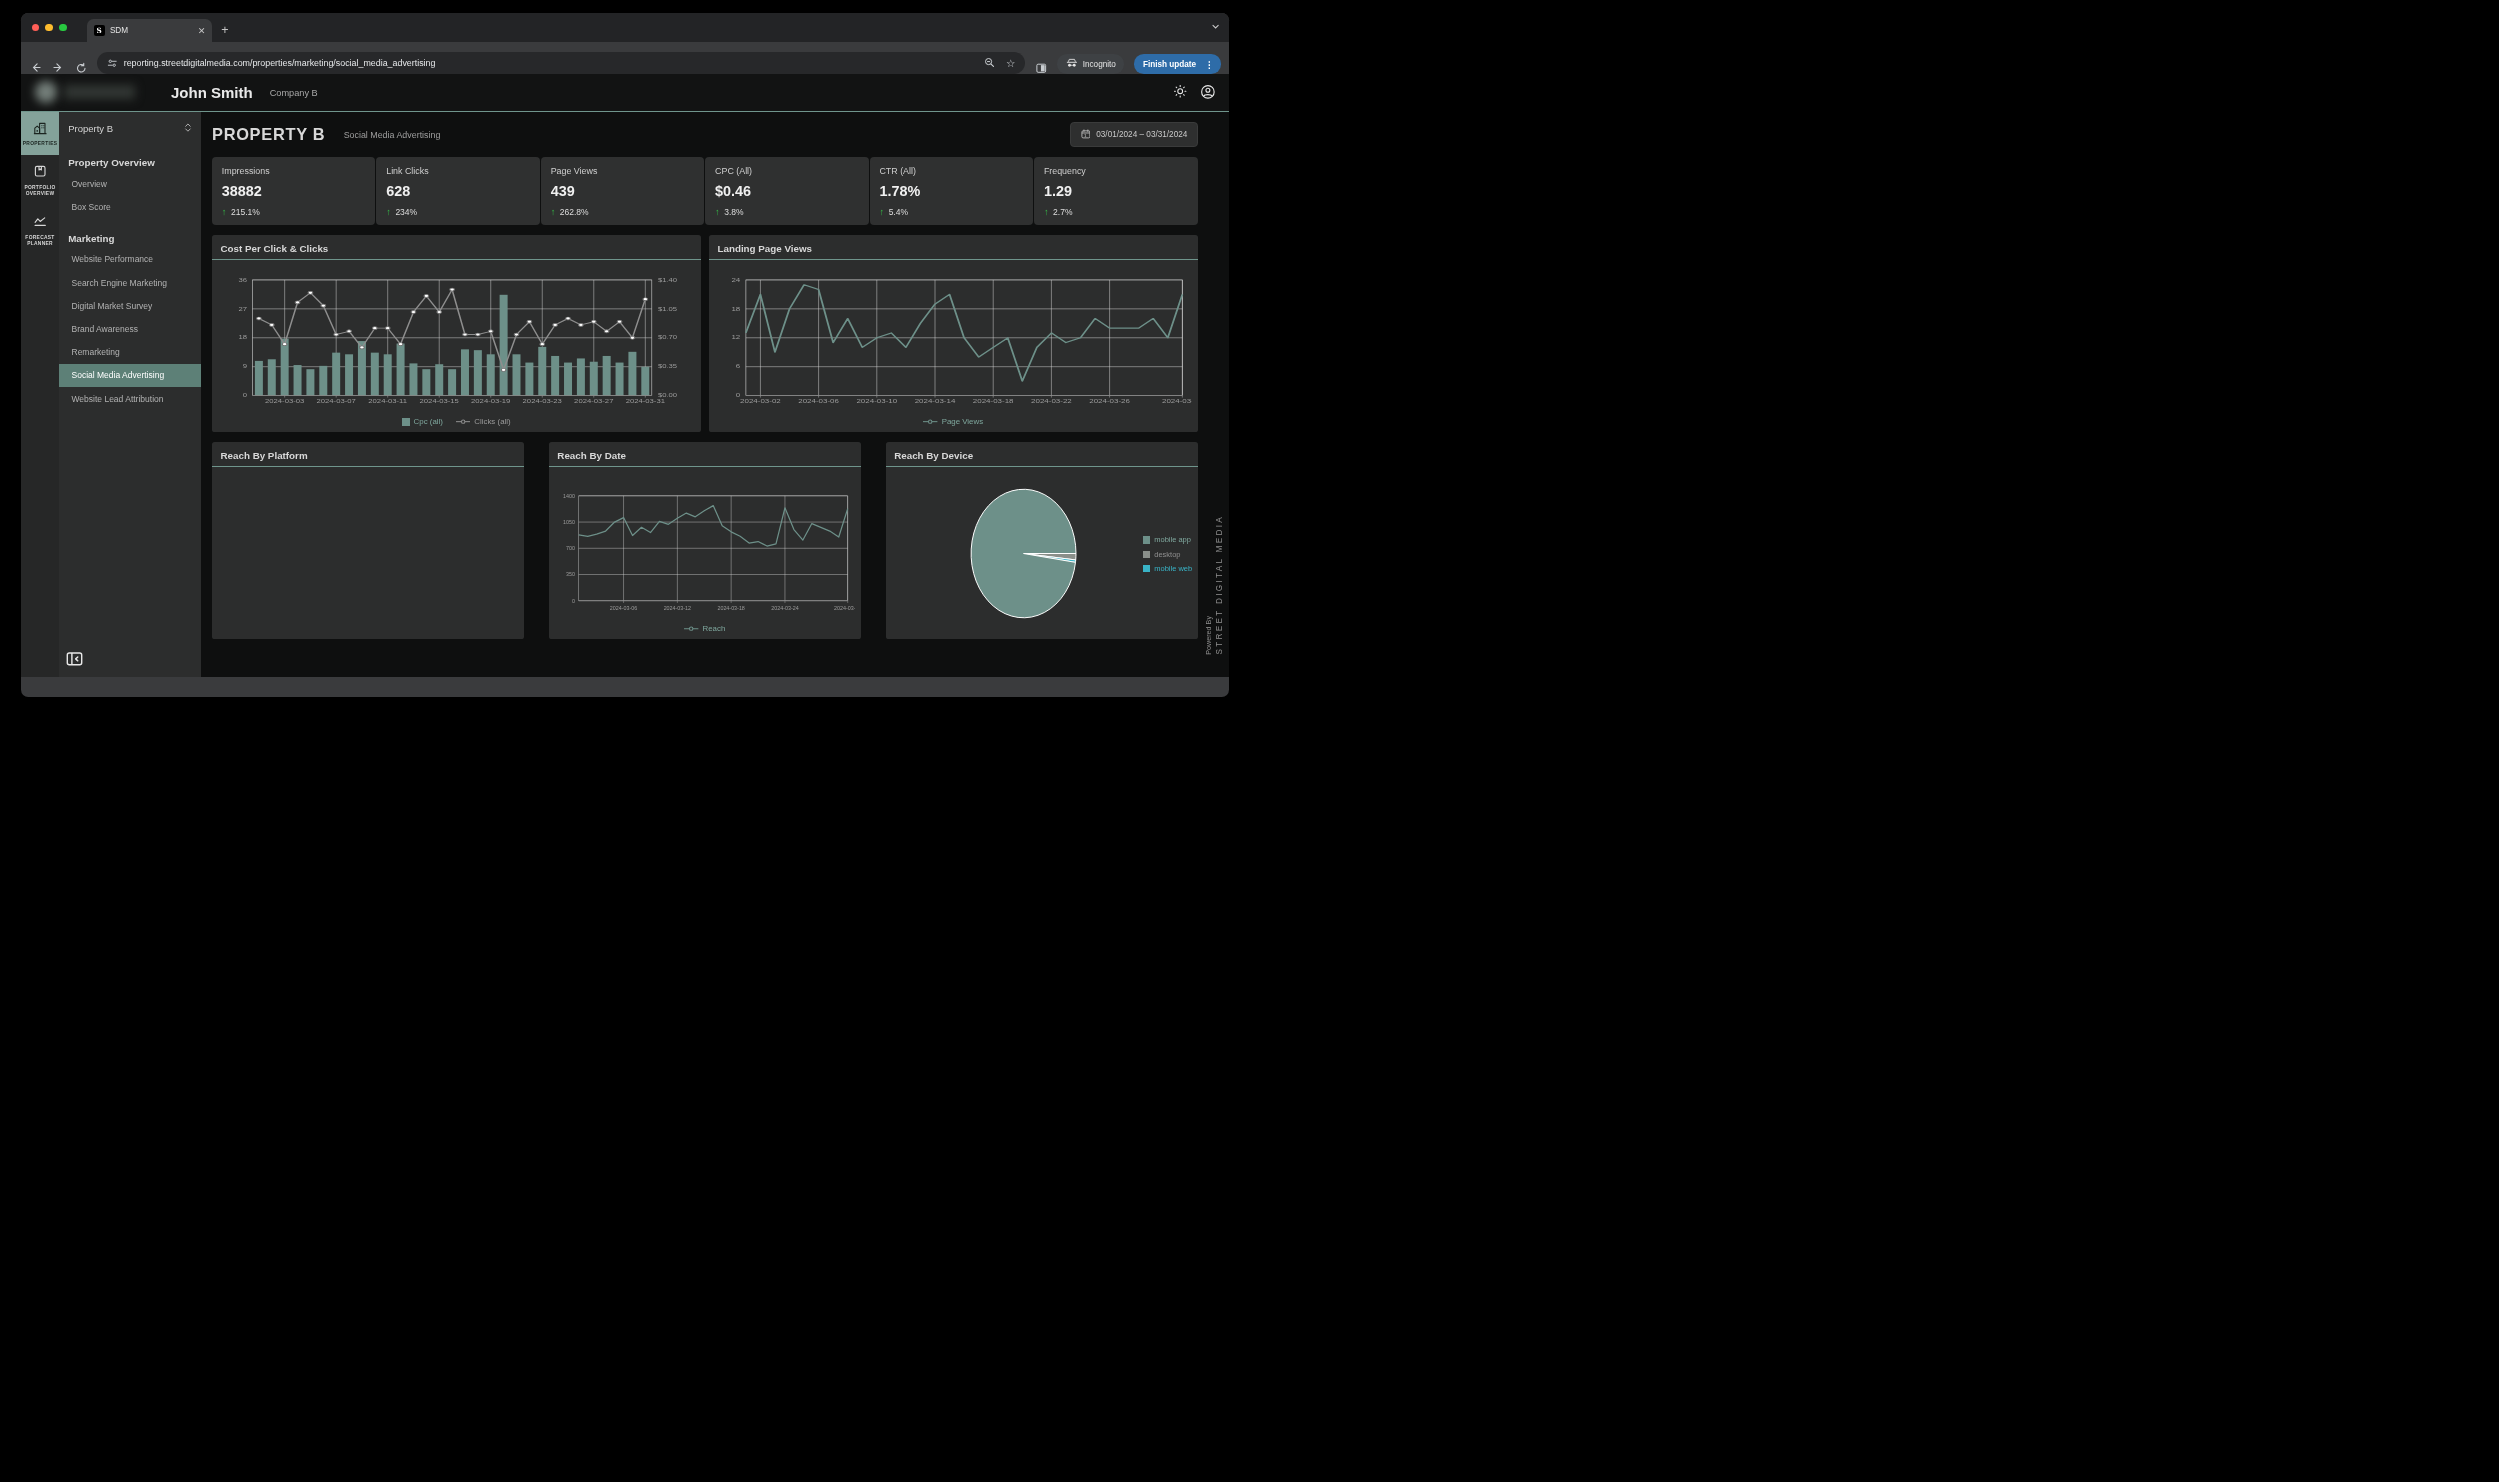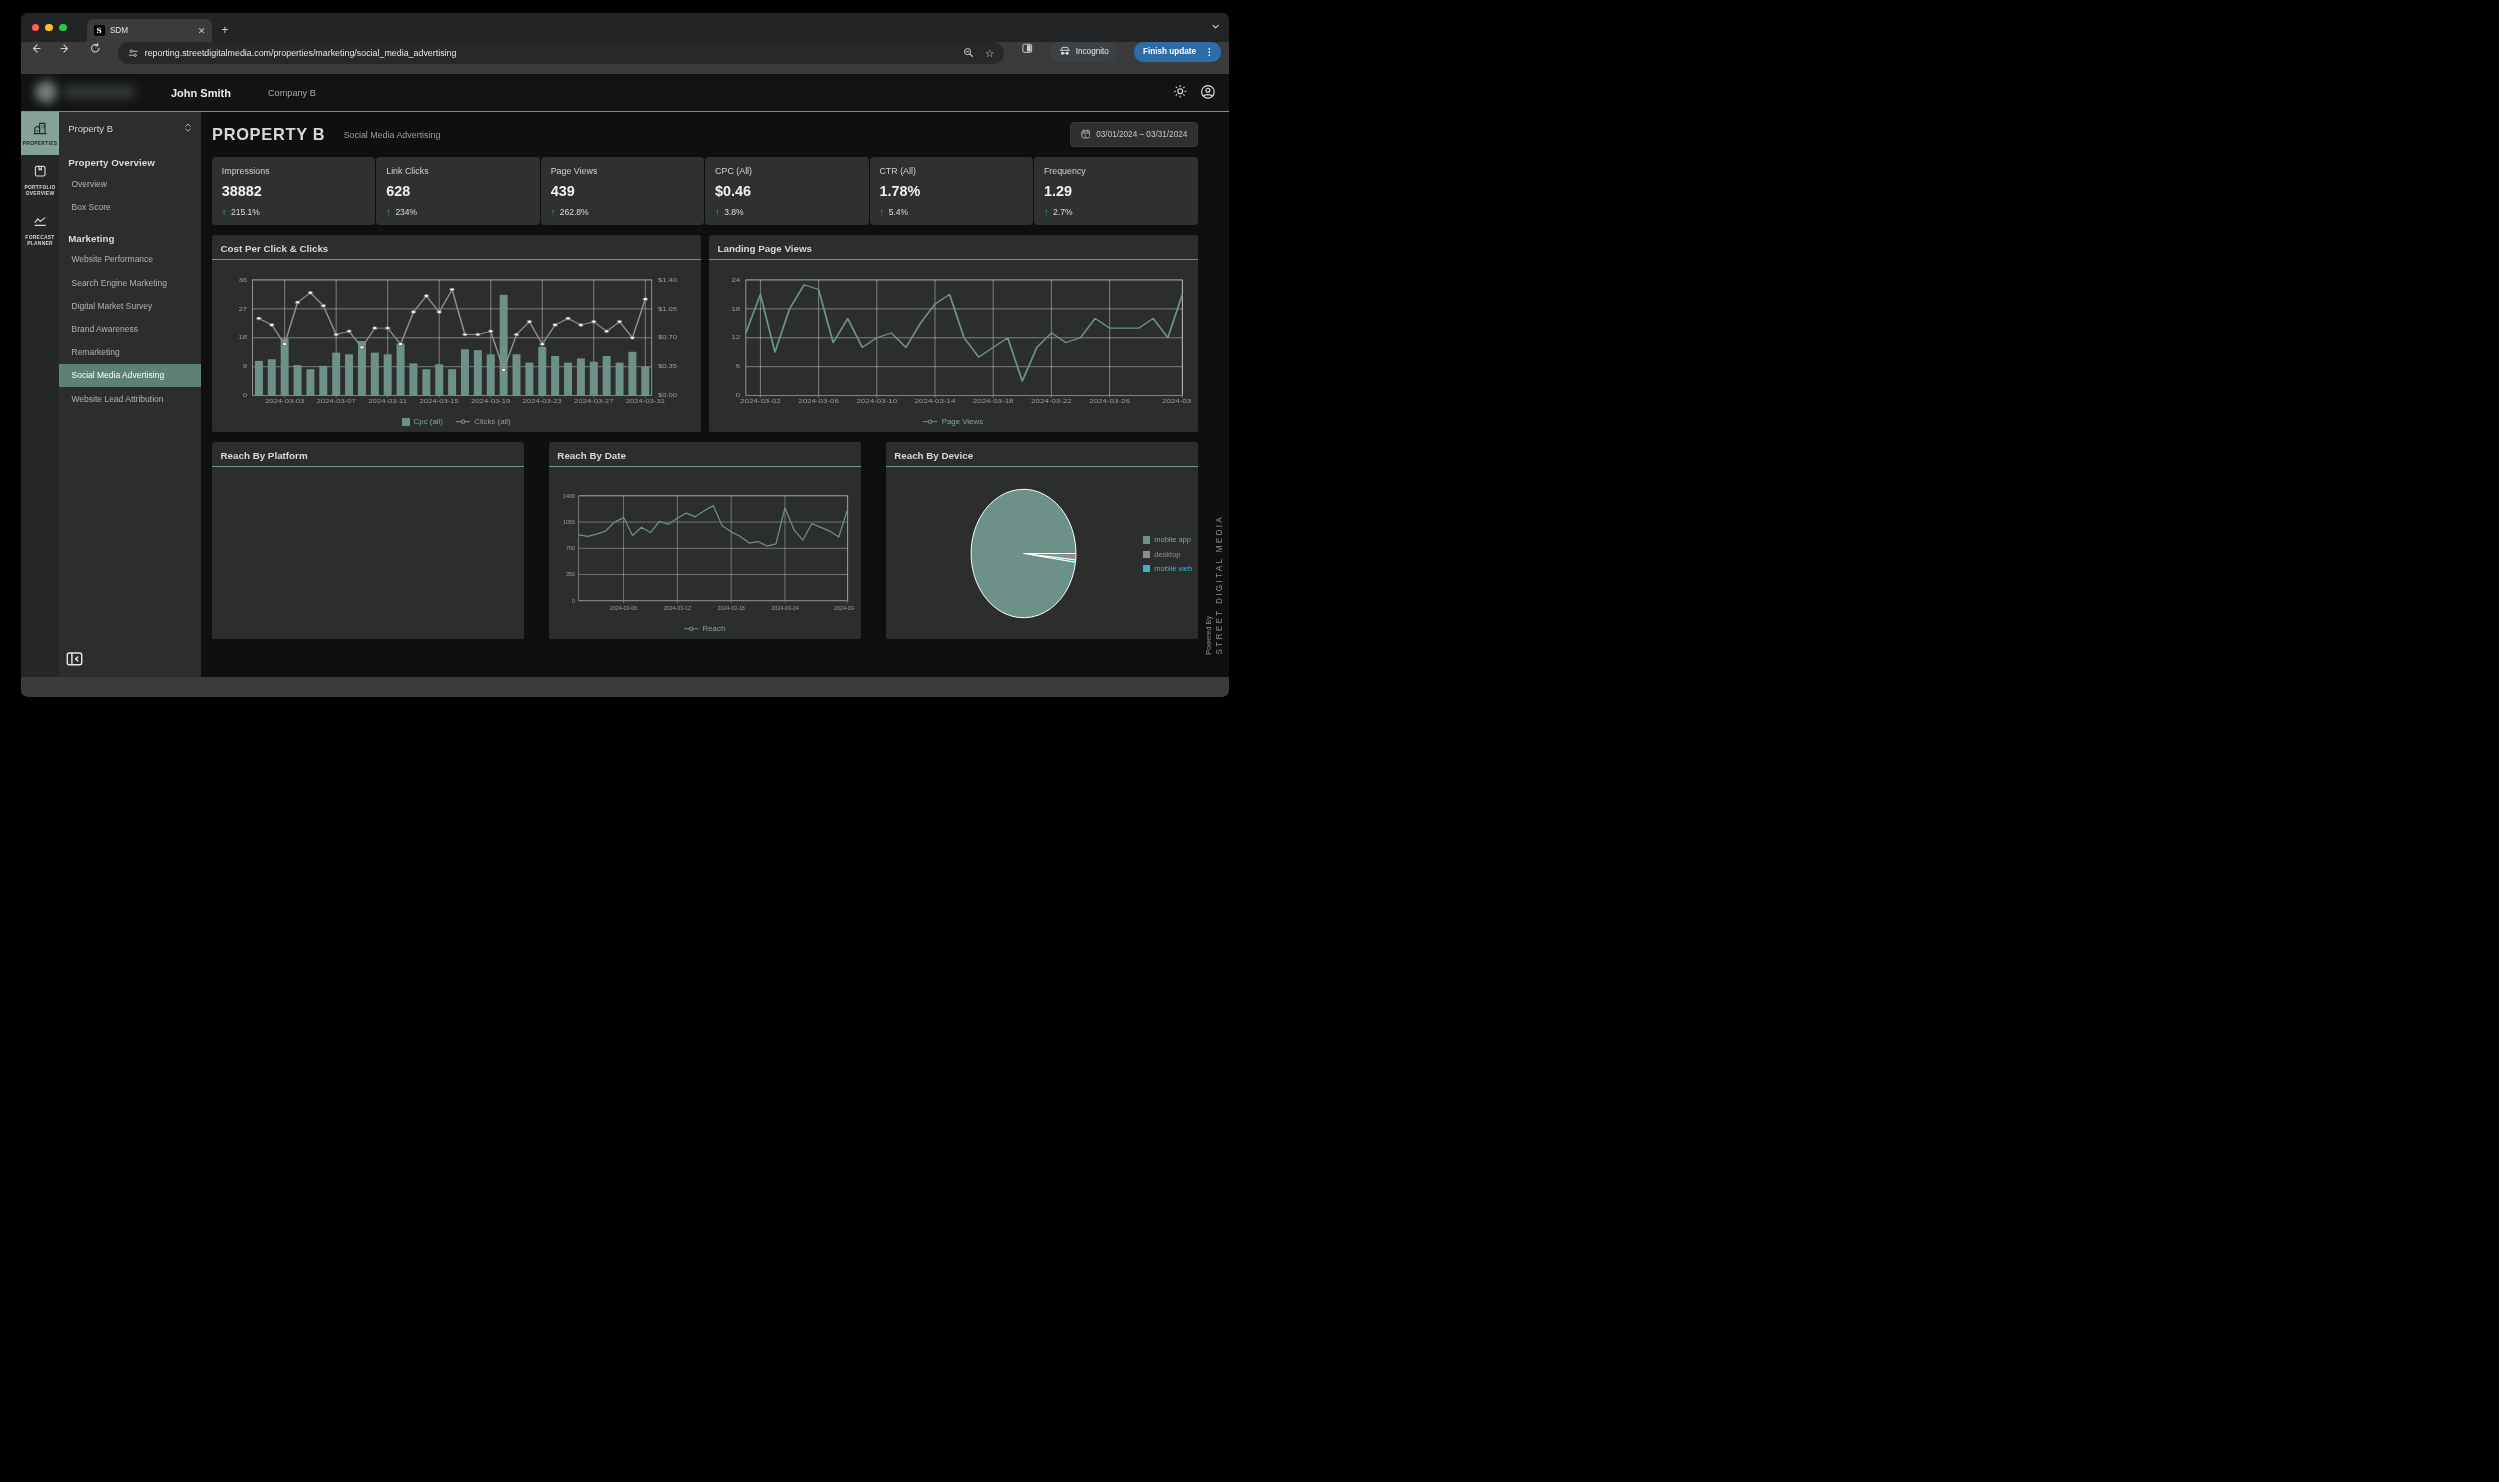--- a/index.html
+++ b/index.html
@@ -14,21 +14,21 @@
   .light { width:7.9px; height:7.9px; border-radius:50%; }
   .tab { margin-left:66px; width:125px; height:23px; background:#3a3b3d;
     border-radius:6.6px 6.6px 0 0; display:flex; align-items:center; padding:0 6.6px; gap:5.3px; }
   .favicon { width:11px; height:11px; background:#000; border-radius:2px; color:#fff;
     font:bold 7.2px "DejaVu Serif", serif; display:flex; align-items:center; justify-content:center; }
   .tab-title { color:#e4e4e4; font-size:8.2px; flex:1; }
   .tab-close { color:#c8c8c8; font-size:9.2px; cursor:default; }
   .newtab { color:#c2c2c2; font-size:12.5px; margin:0 0 4.6px 9.2px; }
   .tabchev { position:absolute; right:9.2px; top:8.5px; color:#c9c9c9; }
 
-  .toolbar { height:32px; background:#3a3b3d; display:flex; align-items:flex-start; padding:0 7.9px; gap:17px; }
+  .toolbar { height:32px; background:#3a3b3d; display:flex; align-items:flex-end; padding:0 7.9px; gap:10px; }
   .navic { color:#c9cdd1; display:flex; align-items:center; }
   .urlbar { flex:1; height:22px; background:#27282a; border-radius:11px; display:flex;
     align-items:center; padding:0 9.2px; gap:6.6px; }
   .url { color:#e6e8ea; font-size:8.9px; flex:1; }
   .urlbar .right-ics { display:flex; gap:10.5px; align-items:center; color:#cfd3d7; }
   .pill { height:19.7px; border-radius:9.8px; display:flex; align-items:center; gap:5.3px; padding:0 8.5px;
     font-size:8.2px; }
   .incog { background:#3e4144; color:#e4e4e4; }
   .finish { background:#2e6ca8; color:#fff; font-weight:bold; padding-right:3.9px; }
   .kebab { color:#fff; font-size:9.2px; padding:0 3.3px; }
@@ -39,21 +39,21 @@
 
   
   .app { height:603px; background:#0e0f0f; display:flex; flex-direction:column; }
   .appheader { height:38px; background:#121313; border-bottom:1.6px solid #6f958c;
     display:flex; align-items:center; padding:0 13px; flex:none; }
   .logo-blur { position:relative; width:108px; height:26px; margin-right:29px; }
   .logo-blur .blob { position:absolute; left:1.3px; top:1.3px; width:22px; height:22px; border-radius:50%;
     background:#8d9a94; filter:blur(4.6px); opacity:.8; }
   .logo-blur .bar { position:absolute; left:30px; top:5.9px; width:71px; height:13.8px;
     background:#323734; filter:blur(4.6px); }
-  .uname { color:#e9e9e9; font-size:11px; font-weight:bold; margin-right:37px; }
+  .uname { color:#e9e9e9; font-size:15px; font-weight:bold; margin-right:17px; }
   .ucompany { color:#a8a8a8; font-size:9.2px; }
   .hdr-right { margin-left:auto; display:flex; align-items:center; gap:13px; color:#e8e8e8; }
 
   .appbody { flex:1; display:flex; min-height:0; }
   .rail { width:38px; background:#262727; flex:none; display:flex; flex-direction:column; }
   .rail-item { padding:8.5px 1.3px 7.2px; display:flex; flex-direction:column; align-items:center; gap:4.6px;
     color:#d6d6d6; }
   .rail-item .rl { font-size:4.9px; font-weight:bold; letter-spacing:0.3px; text-align:center; line-height:1.35; }
   .rail-item.active { background:#84a29a; color:#1b2420; }
   .menu { width:142px; background:#2c2d2d; flex:none; position:relative; font-size:8.5px; }

